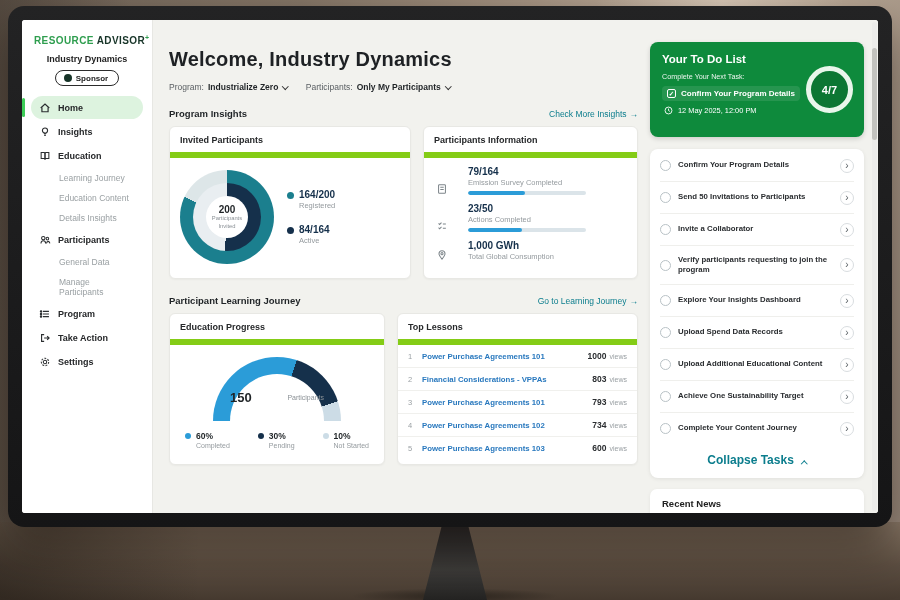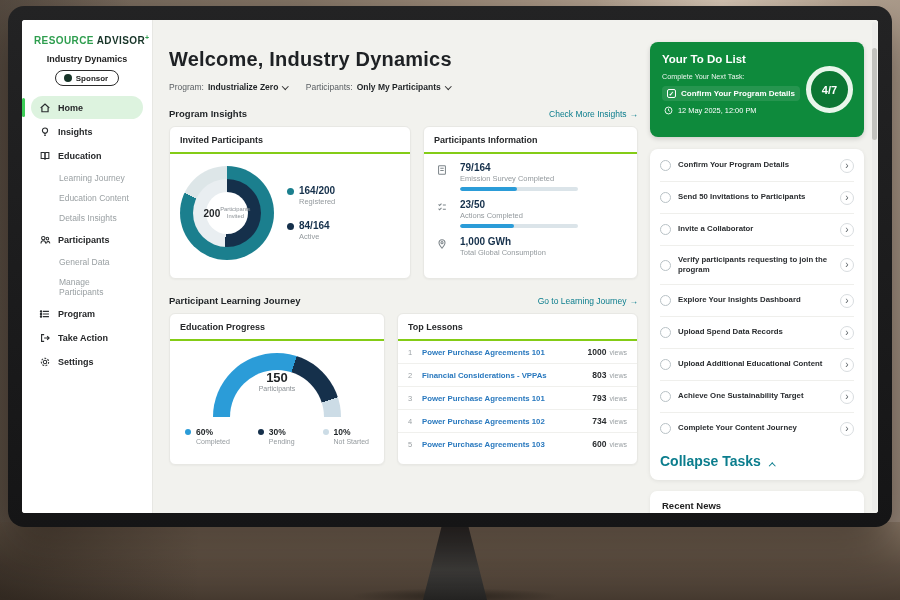--- a/index.html
+++ b/index.html
@@ -60,48 +60,48 @@
     transform:rotate(45deg); margin-left:5px; margin-bottom:2px; }
   .chev.up { transform:rotate(-135deg); margin-bottom:-2px; border-color:#0b7d8d; }
 
   .section { display:flex; justify-content:space-between; align-items:center; margin-top:16px; }
   .section .stitle { font-size:9.5px; font-weight:bold; color:#1f2326; }
   .section .slink { font-size:8.5px; font-weight:normal; color:#0b7d8d; cursor:pointer;text-align:center; }
   .slink .arr { margin-left:3px; }
 
   .cards { display:flex; gap:12px; margin-top:7px; }
   .card { background:#fff; border:1px solid #e8e8e4; border-radius:6px; box-shadow:0 1px 2px rgba(0,0,0,.04); }
-  .card-h { padding:8px 10px 7px; font-size:9px; font-weight:bold; color:#26282a; border-bottom:2px solid #84cc16; }
+  .card-h { padding:8px 10px 7px; font-size:9px; font-weight:bold; color:#26282a; border-bottom:6px solid #84cc16; }
 
   .card-invited { width:242px; height:153px; }
   .donut-wrap { display:flex; align-items:center; gap:13px; padding:12px 10px; }
   .donut { width:94px; height:94px; border-radius:50%; position:relative; flex:none; }
   .donut-inner { position:absolute; inset:13px; border-radius:50%; }
-  .donut-hole { position:absolute; inset:26px; border-radius:50%; background:#fff; display:flex; flex-direction:row;
+  .donut-hole { position:absolute; inset:26px; border-radius:50%; background:#fff; display:flex; flex-direction:column;
     align-items:center; justify-content:center; text-align:center; }
   .donut-hole .v { font-size:10px; font-weight:bold; color:#1f2326; }
   .donut-hole .l { font-size:5.8px; color:#8b9196; line-height:1.25; width:40px; }
   .dlegend { display:flex; flex-direction:column; gap:14px; }
   .dleg-item { font-size:10px; font-weight:bold; color:#15304b; position:relative; padding-left:12px; }
   .dot { position:absolute; left:0; top:3px; width:7px; height:7px; border-radius:50%; }
   .dleg-sub { font-size:7.5px; color:#949a9e; font-weight:normal; margin-top:1px; }
 
   .card-pinfo { flex:1; height:153px; }
-  .pinfo-row { display:flex; gap:12px; padding:8px 12px 0; align-items:flex-start; }
+  .pinfo-row { display:flex; gap:20px; padding:8px 12px 0; align-items:flex-end; }
   .pinfo-icon { width:12px; margin-top:2px; flex:none; }
   .pinfo-v { font-size:10px; font-weight:bold; color:#15304b; }
   .pinfo-l { font-size:7.5px; color:#949a9e; margin-top:1px; }
   .pbar { margin-top:4px; height:4px; border-radius:2px; background:#dbe4e9; width:118px; overflow:hidden; }
   .pbar-fill { height:100%; border-radius:2px; }
 
   .card-gauge { width:216px; height:152px; }
   .gauge-wrap { padding-top:12px; display:flex; flex-direction:column; align-items:center; }
   .gauge { width:128px; height:64px; position:relative; border-radius:128px 128px 0 0; }
   .gauge-mask { position:absolute; left:17px; top:17px; right:17px; bottom:0; border-radius:100px 100px 0 0;
-    background:#fff; display:flex; flex-direction:column; align-items:center; justify-content:flex-start; }
+    background:#fff; display:flex; flex-direction:row; align-items:center; justify-content:space-between; }
   .gauge-v { font-size:13px; font-weight:bold; color:#1f2326; }
   .gauge-l { font-size:7px; color:#8b9196; }
   .glegend { display:flex; gap:28px; margin-top:10px; }
   .gleg { font-size:8.5px; font-weight:bold; padding-left:11px; position:relative; color:#1f2427; }
   .gleg .dot { top:2px; width:6px; height:6px; }
   .gleg-sub { font-size:7px; color:#949a9e; font-weight:normal; margin-top:1px; }
 
   .card-lessons { flex:1; height:152px; }
   .lesson-row { display:flex; align-items:center; gap:8px; padding:6px 10px; border-bottom:1px solid #f0f0ed; }
   .lesson-row:last-child { border-bottom:none; }
@@ -124,21 +124,21 @@
   .todo-ring { position:absolute; right:11px; top:24px; width:47px; height:47px; border-radius:50%;
     border:5px solid #e9f6eb; background:rgba(0,0,0,.14); display:flex; align-items:center; justify-content:center;
     font-size:11px; font-weight:bold; }
 
   .tasks-card { margin-top:12px; background:#fff; border-radius:8px; box-shadow:0 1px 4px rgba(0,0,0,.08); padding:1px 10px; }
   .task-row { display:flex; align-items:center; gap:7px; padding:8.5px 0; border-bottom:1px solid #efefec; cursor:pointer; }
   .task-check { width:11px; height:11px; border-radius:50%; border:1.5px solid #b9c2c6; flex:none; }
   .task-label { flex:1; font-size:7.8px; font-weight:bold; color:#2a2d30; line-height:1.35; }
   .task-go { width:14px; height:14px; border-radius:50%; border:1px solid #d9dde0; color:#5a6165; font-size:10px;
     line-height:12px; text-align:center; flex:none; }
-  .collapse { text-align:left; font-size:14px; font-weight:bold; color:#0b7d8d; padding:9px 0 10px; cursor:pointer; }
+  .collapse { text-align:center; font-size:12px; font-weight:bold; color:#0b7d8d; padding:9px 0 10px; cursor:pointer; }
 
   .news { margin-top:11px; background:#fff; border-radius:7px 7px 0 0; padding:9px 12px 30px;
     font-size:9.5px; font-weight:bold; color:#222; box-shadow:0 1px 4px rgba(0,0,0,.06); }
 
   .scrollbar { position:absolute; right:1px; top:2px; bottom:2px; width:5px; background:#ececea; border-radius:3px; }
   .scroll-thumb { position:absolute; top:26px; height:92px; width:5px; border-radius:3px; background:#c2c2be; }
 </style>
 </head>
 <body>
 

